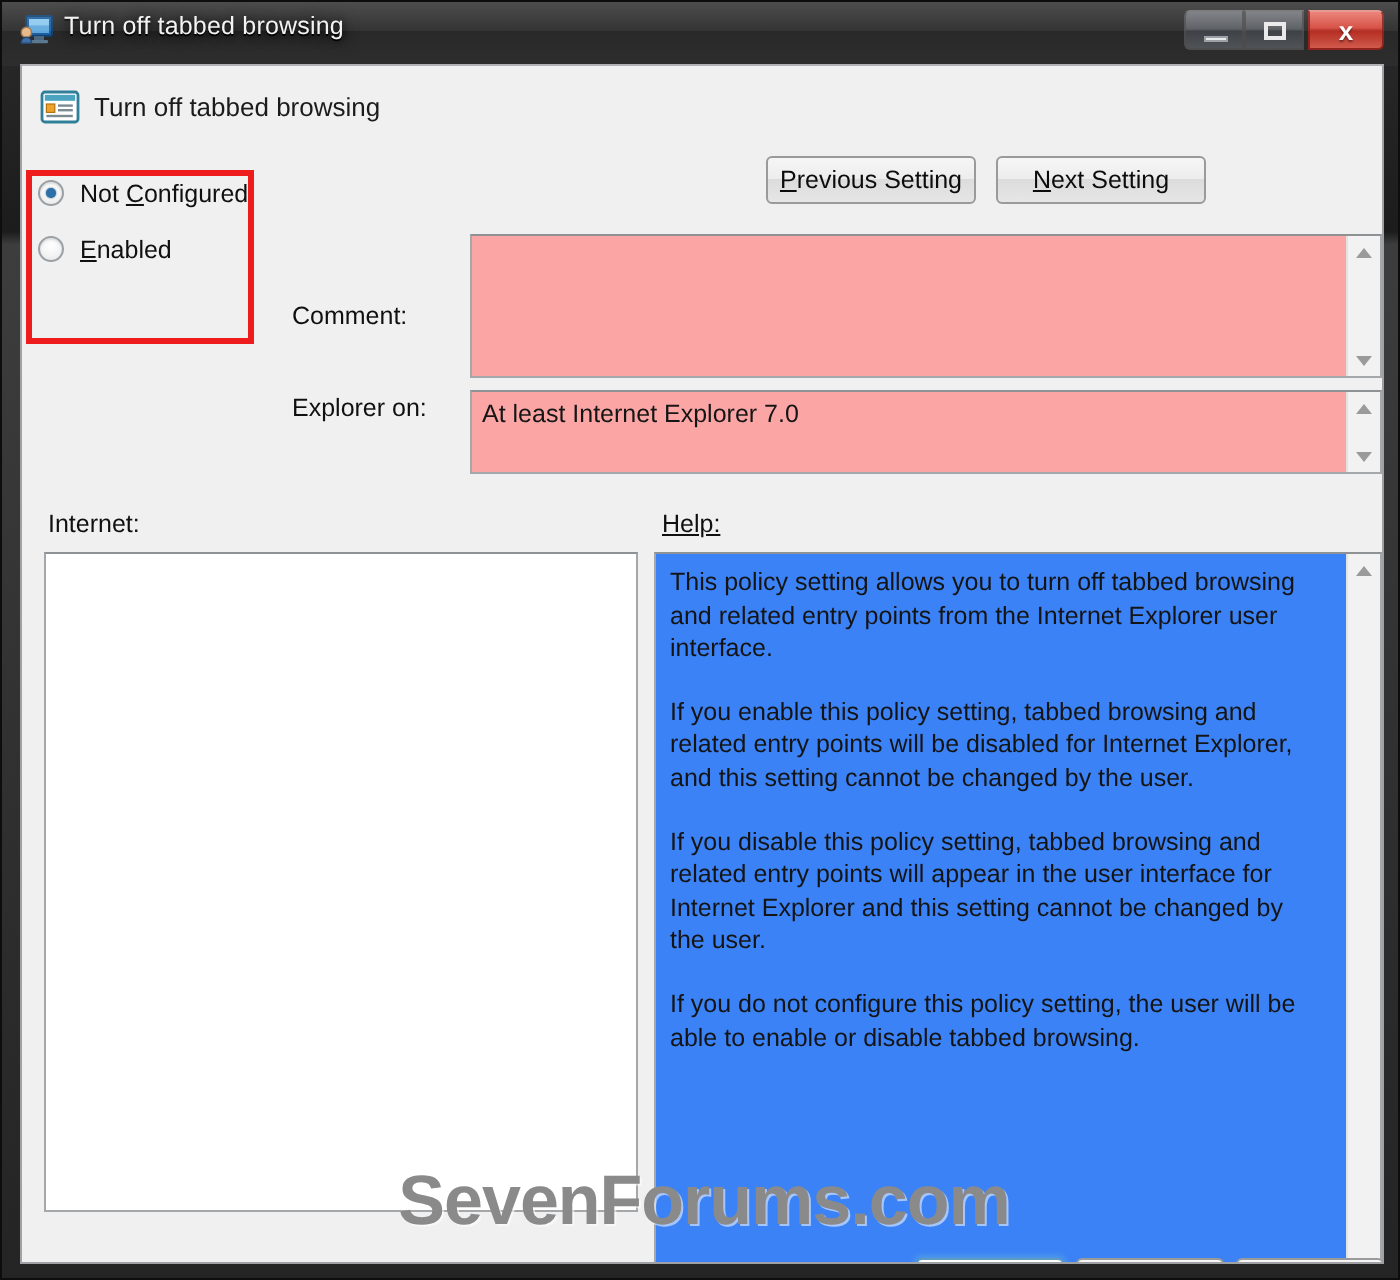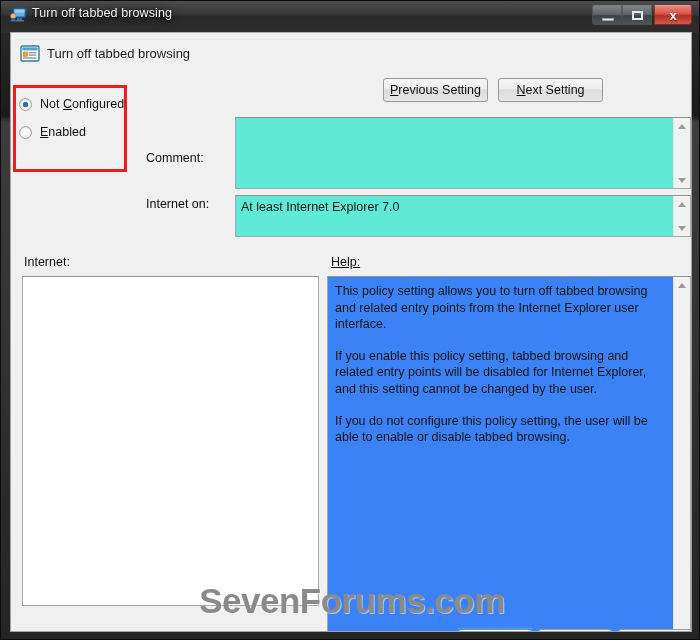--- a/index.html
+++ b/index.html
@@ -167,21 +167,20 @@
   
   #radio-group {
     position: absolute;
     left: 8px; top: 57px;
     width: 106px;
   }
   .radio-row {
     position: relative;
     height: 28px;
     display: flex;
-    align-items: center;
     cursor: default;
   }
   .radio-dot {
     position: relative;
     width: 13px; height: 13px;
     border-radius: 50%;
     box-sizing: border-box;
     background: radial-gradient(circle at 50% 35%, #ffffff 0%, #f4f4f4 55%, #dfe1e3 100%);
     border: 1px solid #9ba0a5;
     box-shadow: inset 0 1px 1px rgba(0,0,0,0.10);
@@ -210,21 +209,21 @@
     font-size: 12.5px;
     color: #101010;
     white-space: nowrap;
   }
   #lbl-comment { left: 135px; top: 86px; margin-top: 32px; }
   #lbl-supported { left: 135px; top: 164px; }
 
   .inputbox {
     position: absolute;
     box-sizing: border-box;
-    background: #5eead4;
+    background: #fca5a5;
     border: 1px solid #a5a8ab;
     border-top-color: #8f9295;
     overflow: hidden;
     text-decoration: underline;
   }
   #comment-box { left: 224px; top: 84px; width: 456px; height: 72px; }
   #supported-box { left: 224px; top: 162px; width: 456px; height: 42px; }
   .box-text {
     position: absolute;
     left: 5px; top: 4px;
@@ -395,21 +394,21 @@
       <div class="vscroll">
         <div class="arrow up">
             <span class="tri up"></span>
           </div>
         <div class="arrow down">
             <span class="tri down"></span>
           </div>
       </div>
     </div>
 
-    <div class="field-label" id="lbl-supported">Internet on:</div>
+    <div class="field-label" id="lbl-supported">Explorer on:</div>
     <div class="inputbox" id="supported-box">
       <div class="box-text">At least Internet Explorer 7.0</div>
       <div class="vscroll">
         <div class="arrow up">
             <span class="tri up"></span>
           </div>
         <div class="arrow down">
             <span class="tri down"></span>
           </div>
       </div>
@@ -419,20 +418,21 @@
     <div class="field-label" id="lbl-help">Help:</div>
 
     <div id="options-panel">
       <div class="box-text"></div>
     </div>
 
     <div id="help-panel">
       <div id="help-text">
         <p>This policy setting allows you to turn off tabbed browsing and related entry points from the Internet Explorer user interface.</p>
         <p>If you enable this policy setting, tabbed browsing and related entry points will be disabled for Internet Explorer, and this setting cannot be changed by the user.</p>
+        <p>If you disable this policy setting, tabbed browsing and related entry points will appear in the user interface for Internet Explorer and this setting cannot be changed by the user.</p>
         <p>If you do not configure this policy setting, the user will be able to enable or disable tabbed browsing.</p>
       </div>
       <div class="vscroll">
         <div class="arrow up">
             <span class="tri up"></span>
           </div>
         <div class="arrow down">
             <span class="tri down"></span>
           </div>
       </div>

